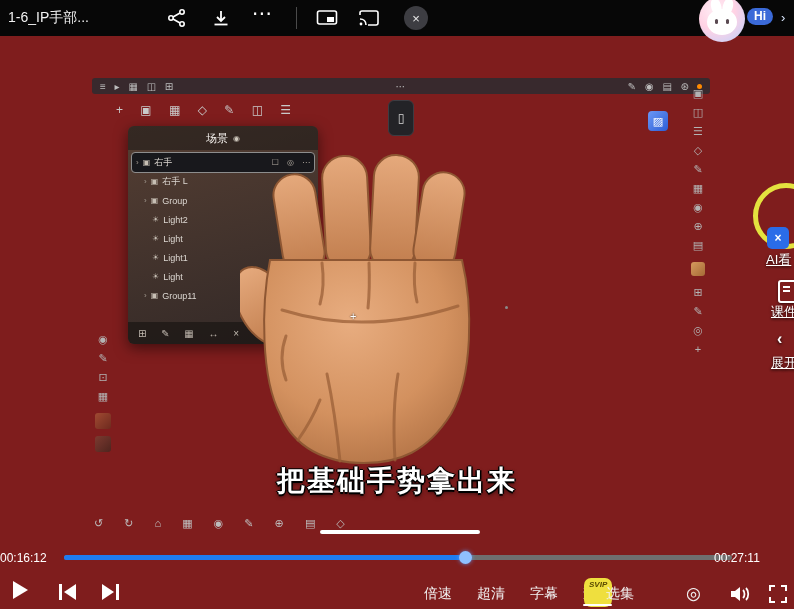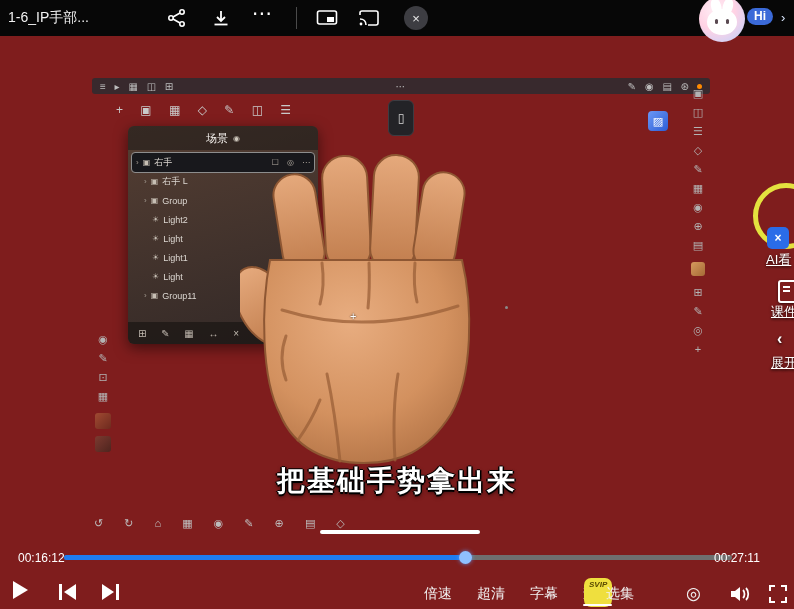--- a/index.html
+++ b/index.html
@@ -85,21 +85,21 @@
   .ai-lb{left:766px;top:251px;}
   .cw-ic{position:absolute;left:778px;top:280px;width:16px;height:19px;border:2px solid #fff;border-radius:3px;
          box-shadow:0 1px 3px rgba(0,0,0,.6);cursor:pointer;}
   .cw-ic .line{position:absolute;left:3px;top:4px;width:7px;height:2px;background:#fff;box-shadow:0 4px 0 #fff;}
   .cw-lb{left:771px;top:303px;}
   .exp-ch{position:absolute;left:777px;top:330px;font-size:16px;font-weight:bold;color:#fff;text-shadow:0 1px 3px #000;cursor:pointer;}
   .exp-lb{left:771px;top:354px;}
 
   
   .time{position:absolute;top:551px;font-size:12px;color:#fff;}
-  .t-cur{left:18px}.t-dur{left:714px}
+  .t-cur{left:0}.t-dur{left:714px}
   .track{position:absolute;left:64px;top:555px;width:668px;height:5px;border-radius:3px;background:#6f6f6f;cursor:pointer;}
   .track-fill{height:100%;border-radius:3px;background:#1f7cf0;}
   .track-dot{position:absolute;top:-4px;left:0;width:13px;height:13px;border-radius:50%;background:#8fc0ff;
              box-shadow:0 0 4px rgba(90,160,255,.8);cursor:grab;}
   .play{position:absolute;left:13px;top:581px;width:0;height:0;border-top:9px solid transparent;border-bottom:9px solid transparent;
         border-left:15px solid #fff;cursor:pointer;}
   .ctrl-svg{position:absolute;top:582px;cursor:pointer;}
   .c-prev{left:57px}.c-next{left:99px}
   .menu-item{position:absolute;top:585px;font-size:14px;color:#f2f2f2;cursor:pointer;white-space:nowrap;}
   .m-speed{left:424px}.m-quality{left:477px}.m-sub{left:530px}.m-find{left:583px}.m-eps{left:606px}

